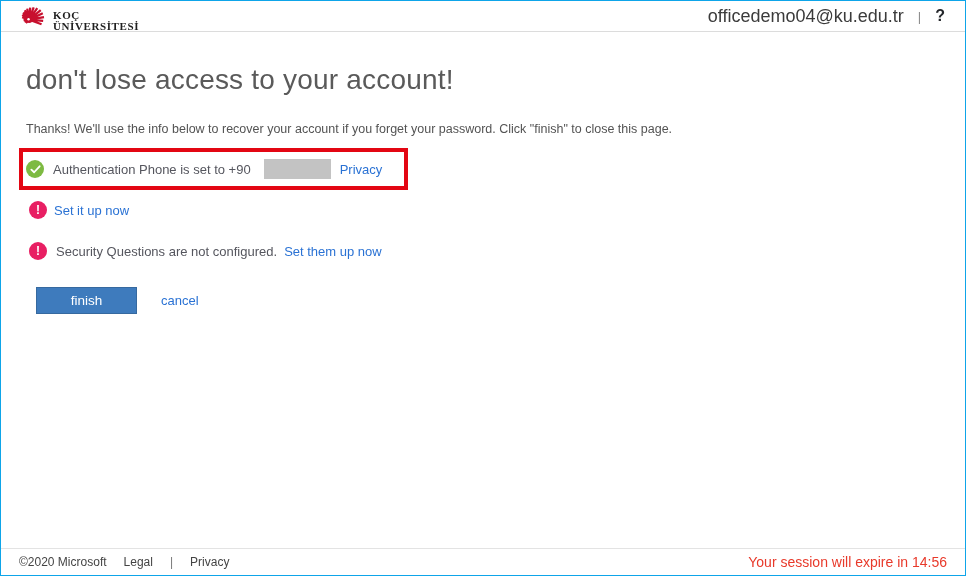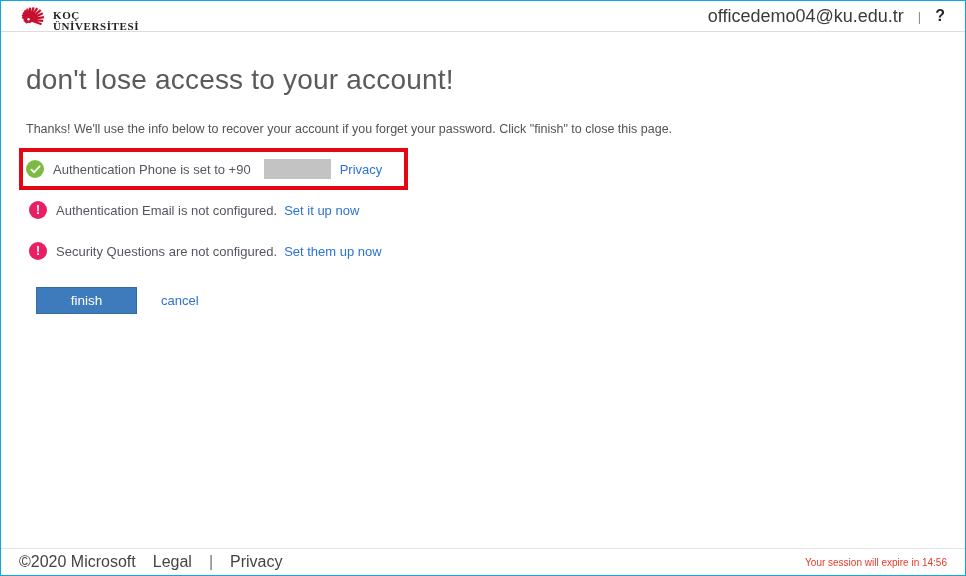--- a/index.html
+++ b/index.html
@@ -152,27 +152,27 @@
     display: flex;
     align-items: center;
     justify-content: space-between;
     padding: 0 18px;
     background: #fff;
   }
   .footer-left {
     display: flex;
     align-items: center;
     gap: 17px;
-    font-size: 16px;
+    font-size: 12px;
     color: #444;
   }
   .footer-left a { color: #444; text-decoration: none; cursor: pointer; }
   .footer-sep { color: #777; }
   .session-notice {
-    font-size: 10px;
+    font-size: 14px;
     color: #e8392a;
   }
 </style>
 </head>
 <body>
 
 <div class="page">
 
   <div class="header">
     <div class="logo">
@@ -209,21 +209,20 @@
         </span>
         <span>Authentication Phone is set to +90</span>
         <span class="redacted"></span>
         <a class="link">Privacy</a>
       </div>
     </div>
 
     
     <div class="status-row row-plain row-email">
       <span class="status-icon icon-warn">!</span>
-      <span>Authentication Email is not configured.</span>
       <a class="link row-link">Set it up now</a>
     </div>
 
     
     <div class="status-row row-plain row-questions">
       <span class="status-icon icon-warn">!</span>
       <span>Security Questions are not configured.</span>
       <a class="link row-link">Set them up now</a>
     </div>
 

